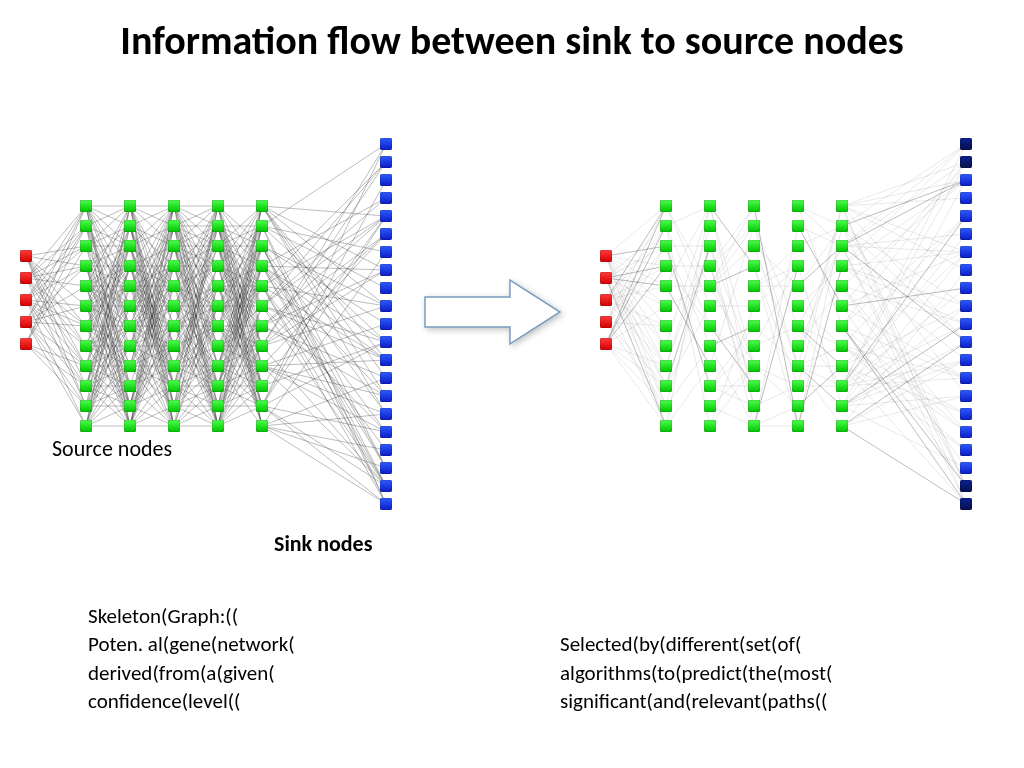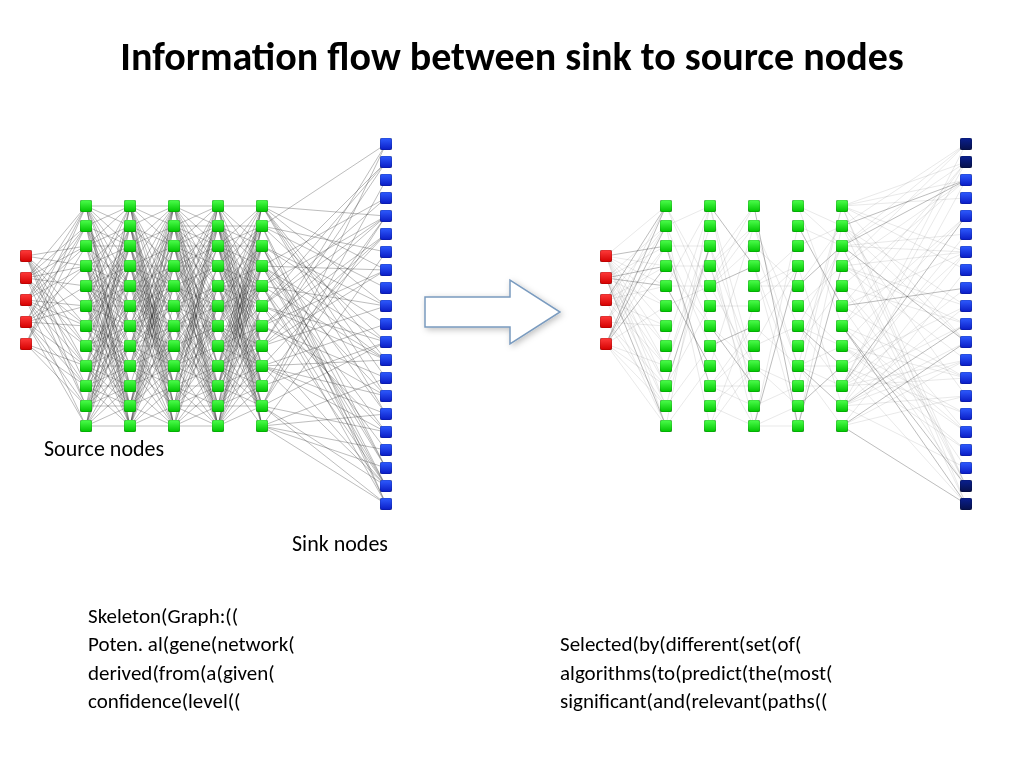--- a/index.html
+++ b/index.html
@@ -8,21 +8,21 @@
     background: #fff;
     width: 1024px;
     height: 768px;
     overflow: hidden;
     position: relative;
   }
   .title {
     font-size: 40px;
     font-weight: bold;
     text-align: center;
-    margin-top: 34px;
+    margin-top: 18px;
     line-height: 1.15;
     color: #000;
   }
   .canvas {
     position: absolute;
     left: 0;
     top: 0;
     width: 1024px;
     height: 768px;
     pointer-events: none;
@@ -1029,22 +1029,22 @@
 
 <div class="arrow-wrap">
   <svg width="150" height="80">
     <filter id="shadow" x="-20%" y="-20%" width="140%" height="140%">
       <feDropShadow dx="2" dy="2" stdDeviation="3" flood-color="#000" flood-opacity="0.25"></feDropShadow>
     </filter>
     <polygon points="5,25 90,25 90,8 140,40 90,72 90,55 5,55" fill="#ffffff" stroke="#7a9bbf" stroke-width="1.5" filter="url(#shadow)"></polygon>
   </svg>
 </div>
 
-<div class="label" style="left:44px; top:435px;">Source nodes</div>
-<div class="label" style="left:292px; top:530px;">Sink nodes</div>
+<div class="label" style="left:52px; top:435px;">Source nodes</div>
+<div class="label" style="left:274px; top:530px;font-weight:bold;">Sink nodes</div>
 
 <div class="caption" style="left:88px; top:602px; width:360px;">
   <b>Skeleton(Graph:((</b><br>
   <span id="cap-left-body">Poten. al(gene(network(<br>derived(from(a(given(<br>confidence(level((</span>
 </div>
 
 <div class="caption" style="left:560px; top:602px; width:420px;">
   <br>
   <span id="cap-right-body">Selected(by(different(set(of(<br>algorithms(to(predict(the(most(<br>significant(and(relevant(paths((</span>
 </div>

